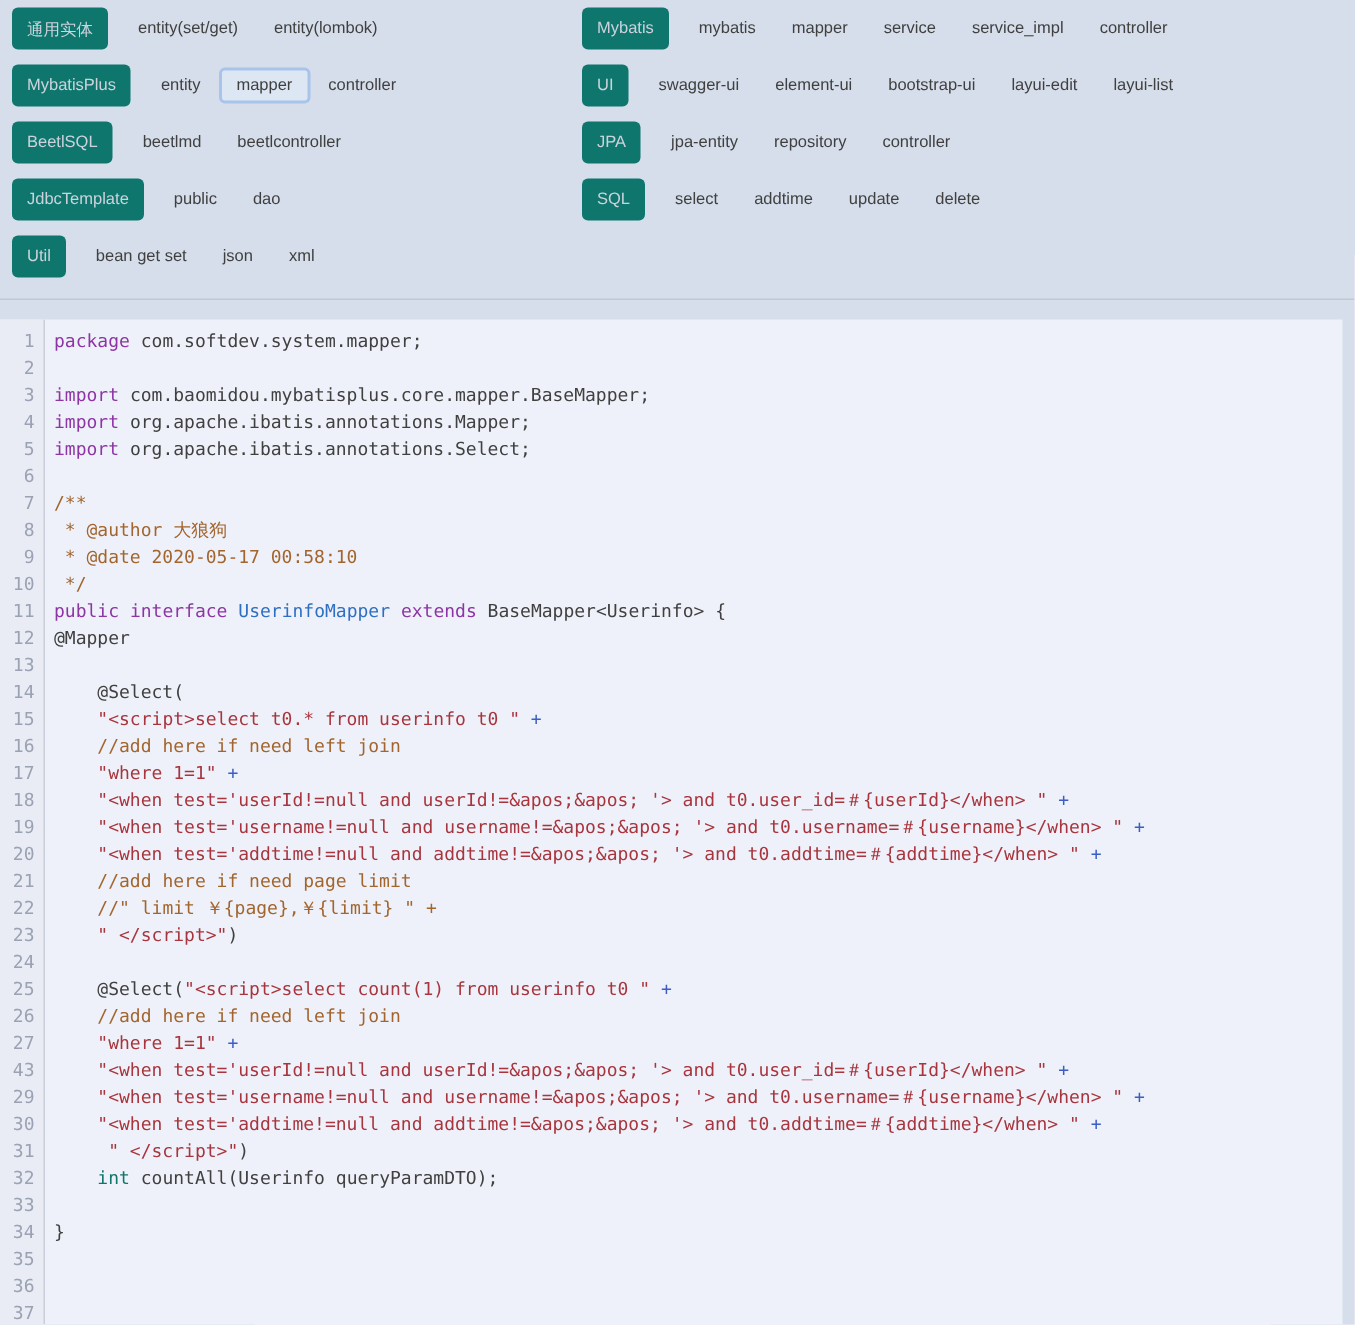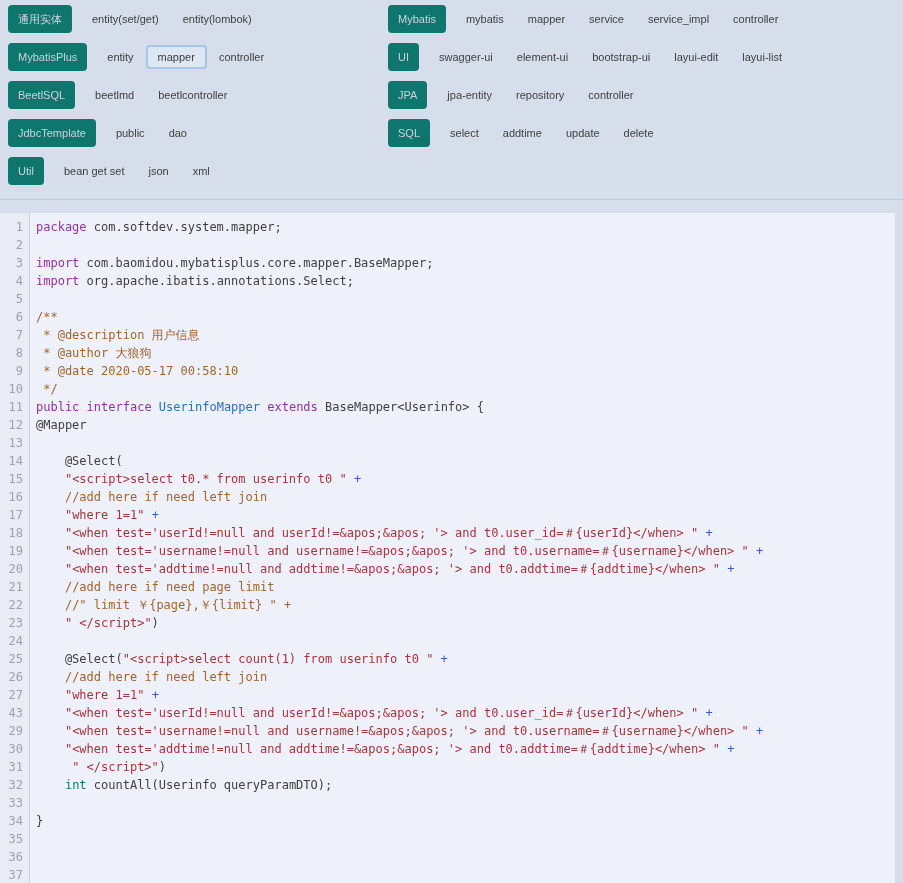--- a/index.html
+++ b/index.html
@@ -160,24 +160,24 @@
       <div class="ln-row">33</div>
       <div class="ln-row">34</div>
       <div class="ln-row">35</div>
       <div class="ln-row">36</div>
       <div class="ln-row">37</div>
     </div>
   <div class="codearea" id="code">
       <div class="line"><span class="k">package</span><span class="d"> com.softdev.system.mapper;</span></div>
       <div class="line"></div>
       <div class="line"><span class="k">import</span><span class="d"> com.baomidou.mybatisplus.core.mapper.BaseMapper;</span></div>
+      <div class="line"><span class="k">import</span><span class="d"> org.apache.ibatis.annotations.Mapper;</span></div>
       <div class="line"><span class="k">import</span><span class="d"> org.apache.ibatis.annotations.Select;</span></div>
       <div class="line"></div>
       <div class="line"><span class="c">/**</span></div>
-      <div class="line"><span class="c"> * @description 用户信息</span></div>
       <div class="line"><span class="c"> * @author 大狼狗</span></div>
       <div class="line"><span class="c"> * @date 2020-05-17 00:58:10</span></div>
       <div class="line"><span class="c"> */</span></div>
       <div class="line"><span class="k">public</span><span class="d"> </span><span class="k">interface</span><span class="d"> </span><span class="t">UserinfoMapper</span><span class="d"> </span><span class="k">extends</span><span class="d"> BaseMapper&lt;Userinfo&gt; {</span></div>
       <div class="line"><span class="d">@Mapper</span></div>
       <div class="line"></div>
       <div class="line"><span class="d">    @Select(</span></div>
       <div class="line"><span class="d">    </span><span class="s">"&lt;script&gt;select t0.* from userinfo t0 "</span><span class="d"> </span><span class="o">+</span></div>
       <div class="line"><span class="d">    </span><span class="c">//add here if need left join</span></div>
       <div class="line"><span class="d">    </span><span class="s">"where 1=1"</span><span class="d"> </span><span class="o">+</span></div>

